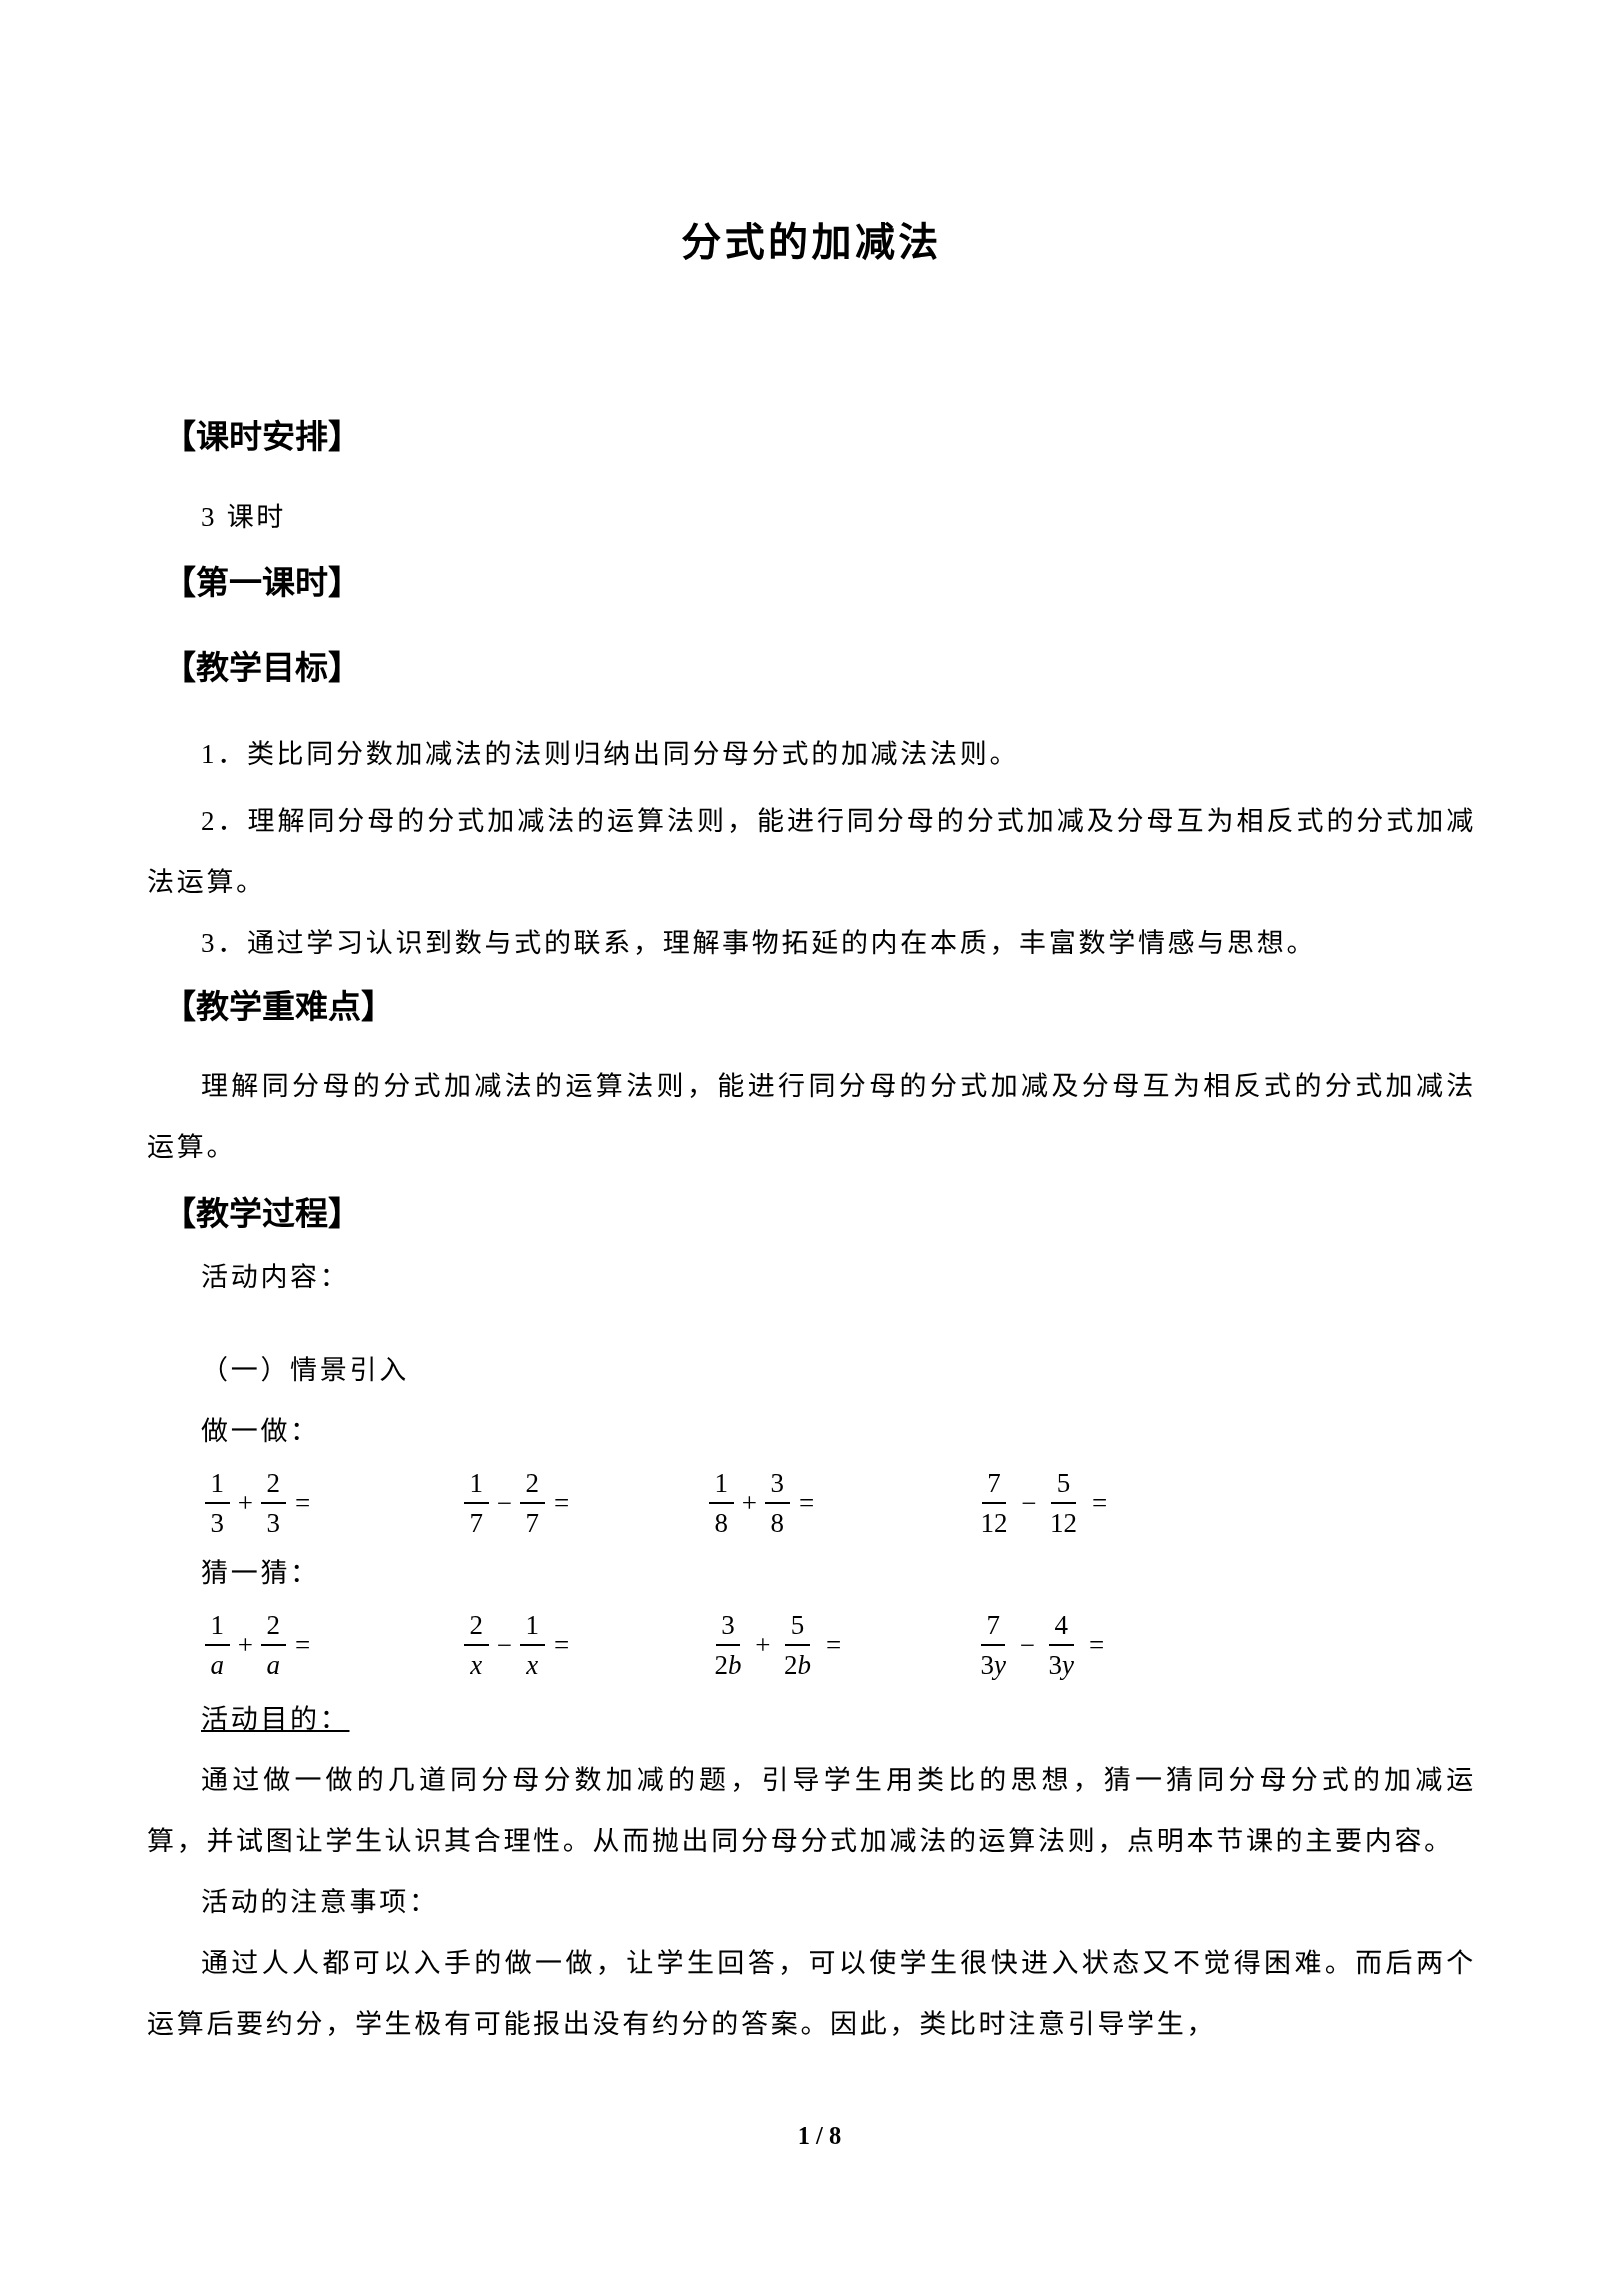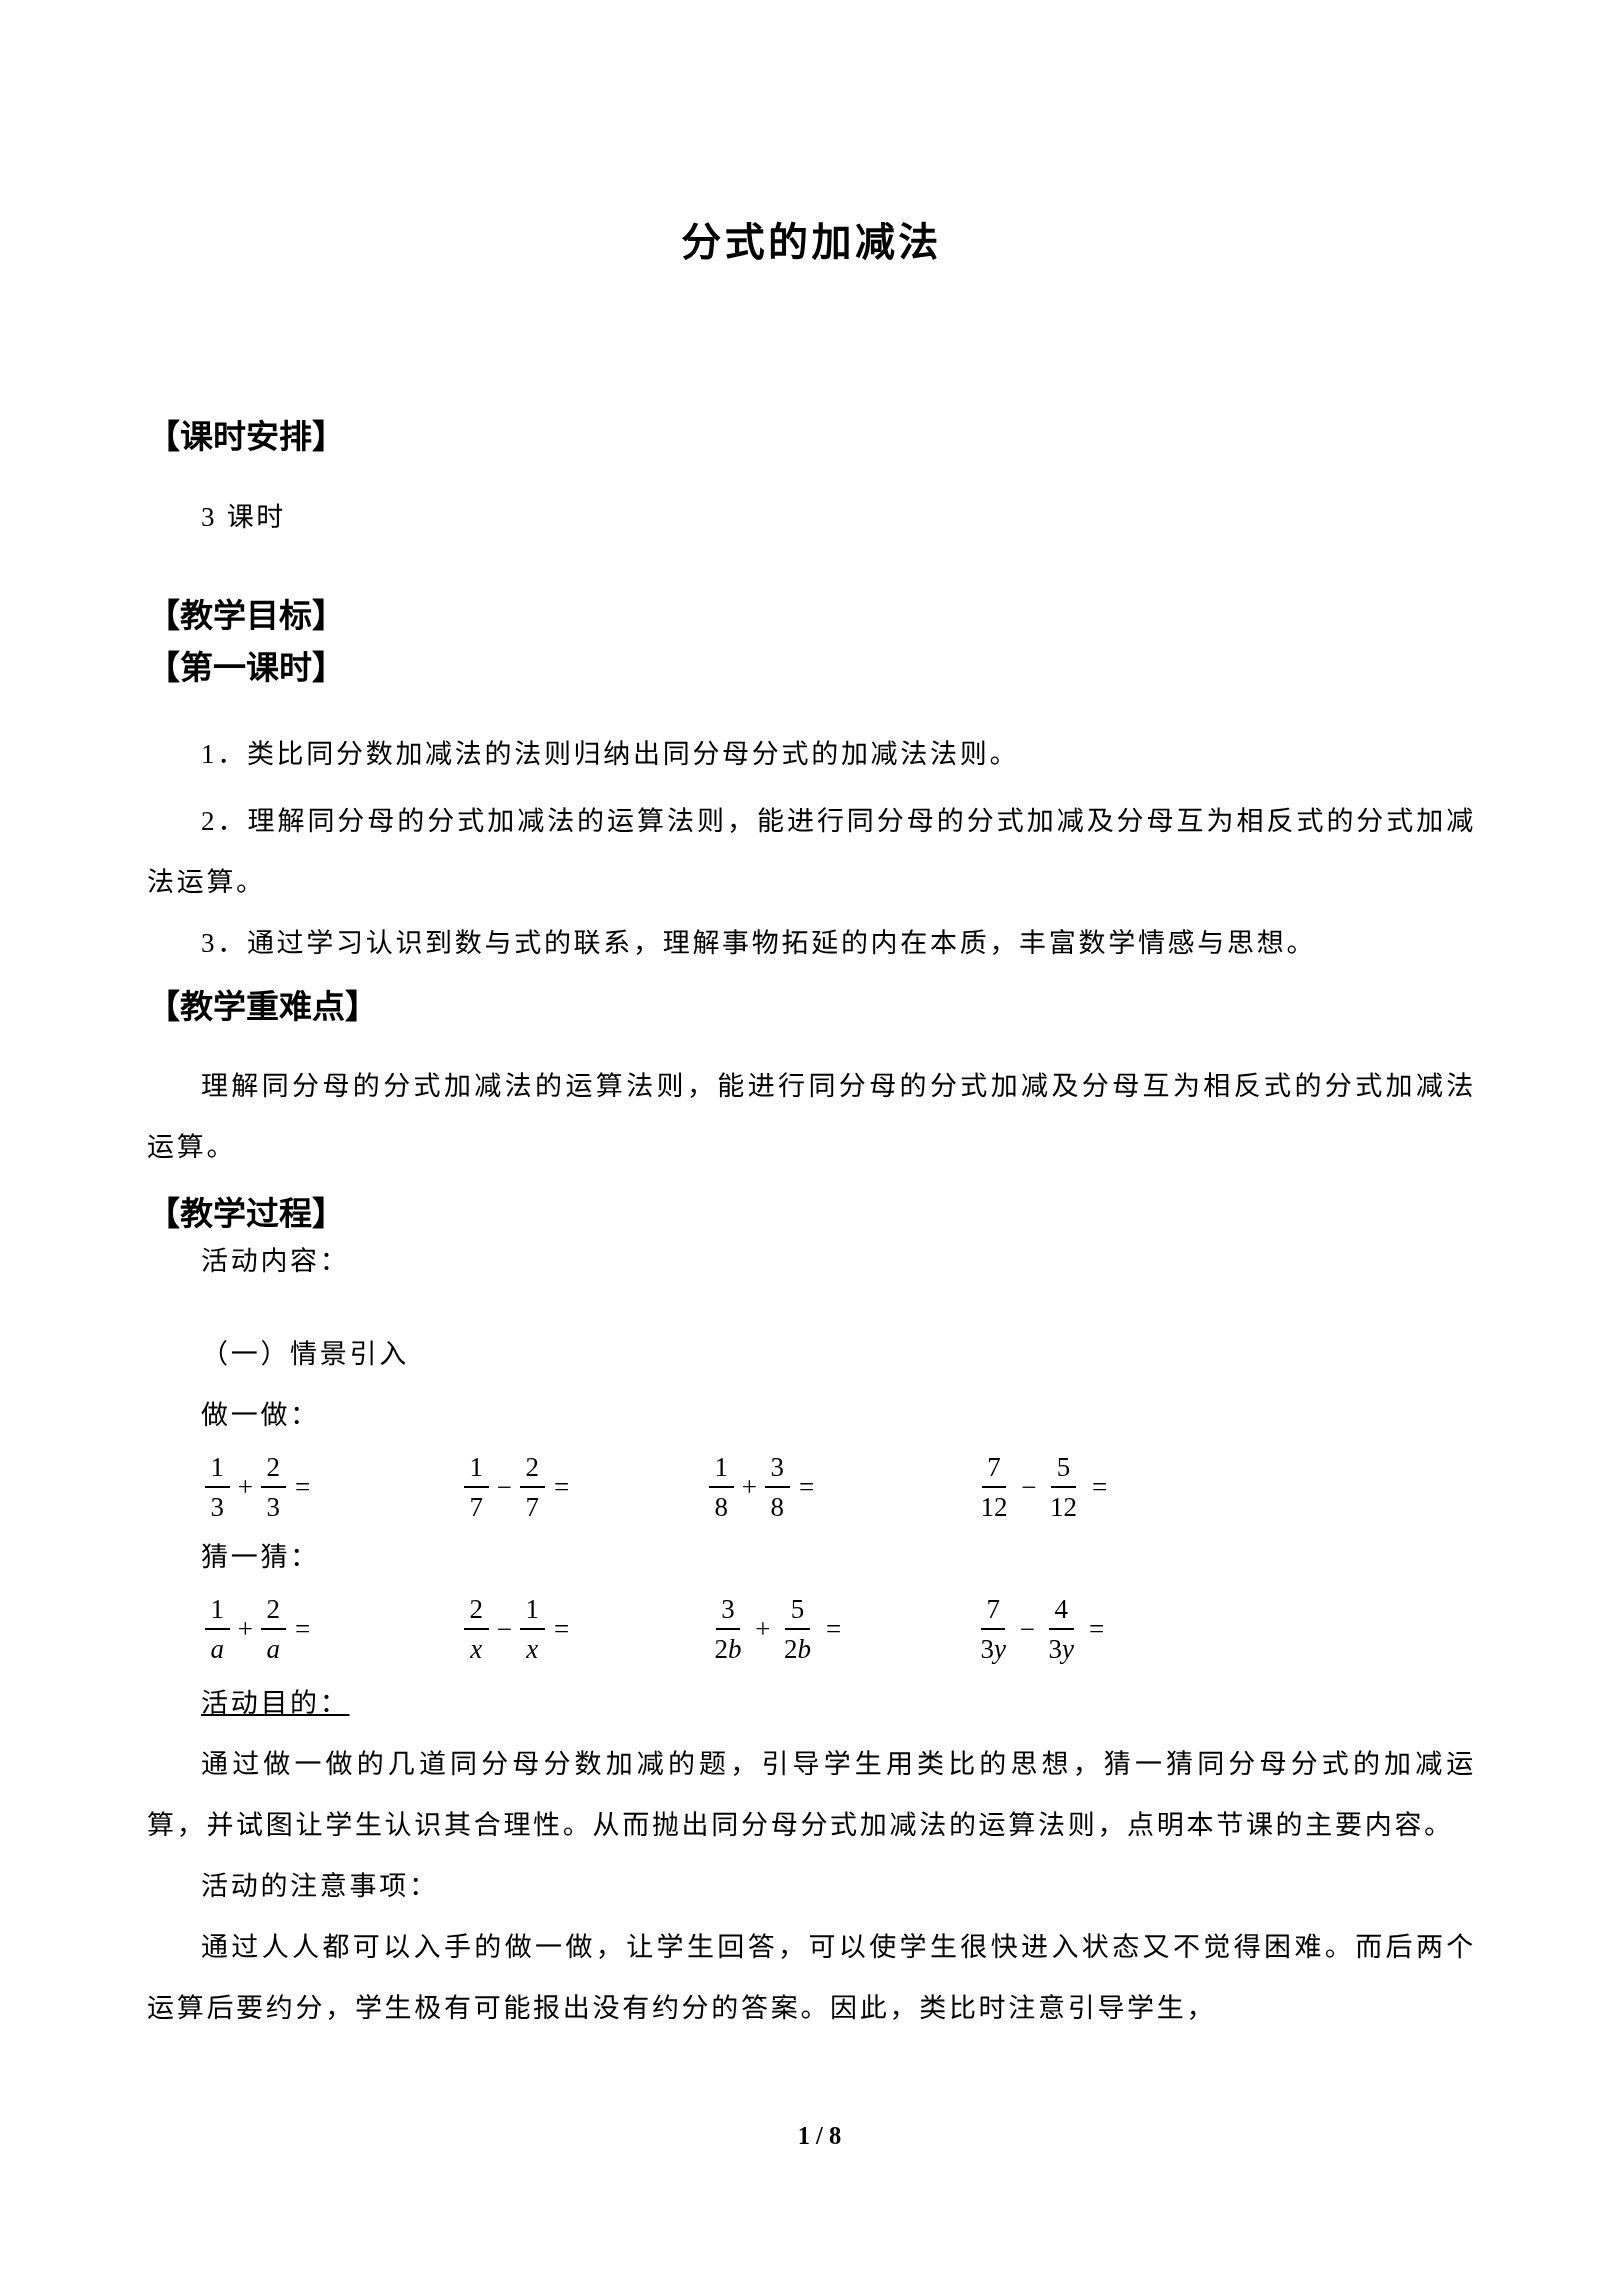--- a/index.html
+++ b/index.html
@@ -20,21 +20,21 @@
     font-weight:700;
     text-align:center;
     letter-spacing:3.4px;
     margin:0;
   }
   .heading{
     font-family:"Liberation Sans","DejaVu Sans",sans-serif;
     font-size:33px;
     line-height:34px;
     font-weight:700;
-    margin:0;
+    margin:16px;
   }
   .h-schedule{margin-top:157px;}
   .h-lesson1{margin-top:17.7px;}
   .h-objectives{margin-top:51px;}
   .h-keypoints{margin-top:15.7px;}
   .h-process{margin-top:19px;}
   .body-line,.para{
     font-size:27px;
     line-height:61px;
     letter-spacing:2.7px;
@@ -102,23 +102,23 @@
 </head>
 <body>
 
 <div class="page">
 
   <h1 class="title">分式的加减法</h1>
 
   <h2 class="heading h-schedule">【课时安排】</h2>
   <p class="body-line indent p-hours">3 课时</p>
 
+  <h2 class="heading h-lesson1">【第一课时】</h2>
+
   <h2 class="heading h-objectives">【教学目标】</h2>
-
-  <h2 class="heading h-lesson1">【第一课时】</h2>
   <p class="para indent obj1">1．类比同分数加减法的法则归纳出同分母分式的加减法法则。</p>
   <p class="para indent obj2">2．理解同分母的分式加减法的运算法则，能进行同分母的分式加减及分母互为相反式的分式加减法运算。</p>
   <p class="para indent obj3">3．通过学习认识到数与式的联系，理解事物拓延的内在本质，丰富数学情感与思想。</p>
 
   <h2 class="heading h-keypoints">【教学重难点】</h2>
   <p class="para indent p-keypoints">理解同分母的分式加减法的运算法则，能进行同分母的分式加减及分母互为相反式的分式加减法运算。</p>
 
   <h2 class="heading h-process">【教学过程】</h2>
   <p class="body-line indent">活动内容：</p>
   <p class="body-line indent p-step1">（一）情景引入</p>

